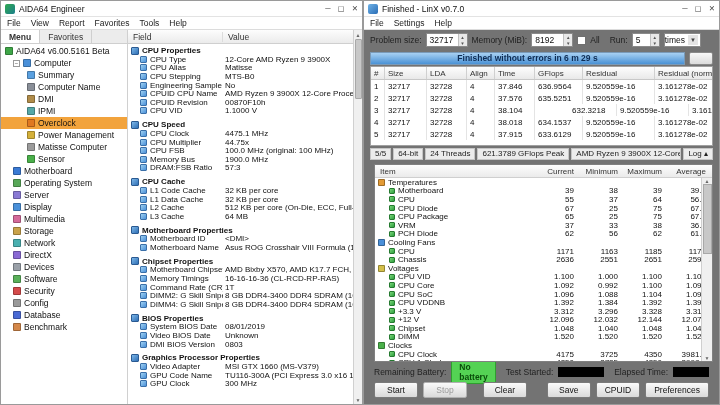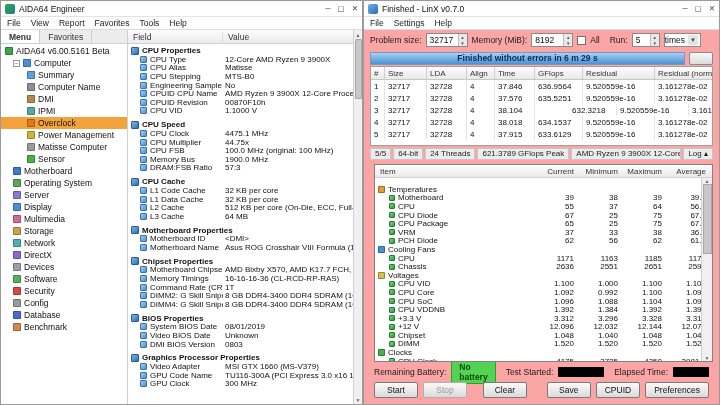--- a/index.html
+++ b/index.html
@@ -1,19 +1,19 @@
 <!DOCTYPE html>
 <html><head>
 <meta charset="utf-8">
 <style>
   * { box-sizing: border-box; margin: 0; padding: 0; }
   html,body { width:720px; height:405px; overflow:hidden; }
   body { font-family:"Liberation Sans",sans-serif; font-size:8px; color:#111; background:#d8d8d8; position:relative; }
 
-  .window { position:absolute; background:#fca5a5; border:1px solid #9a9a9a; display:flex; flex-direction:column; }
+  .window { position:absolute; background:#737373; border:1px solid #9a9a9a; display:flex; flex-direction:column; }
   #aida-window { left:0; top:0; width:363px; height:405px; }
   #linx-window { left:363px; top:0; width:357px; height:405px; }
 
   .titlebar { height:16px; background:#ffffff; display:flex; align-items:center; padding:0 4px; flex:0 0 16px; border-bottom:1px solid #e3e3e3; }
   .appicon { width:10px; height:10px; border-radius:2px; margin-right:4px; flex:0 0 10px; }
   .aida-icon { background:linear-gradient(135deg,#2fa84f,#1b7f8c); }
   .linx-icon { background:linear-gradient(135deg,#6fb3e8,#2a6db5); }
   .title-text { font-size:8.5px; white-space:nowrap; overflow:hidden; }
   .wincontrols { margin-left:auto; display:flex; gap:7px; color:#444; font-size:7.5px; }
   .wc { cursor:default; }
@@ -72,21 +72,21 @@
   .res-head { display:flex; height:13px; background:linear-gradient(#fdfdfd,#e9e9e9); border-bottom:1px solid #c8c8c8; font-size:8px; color:#333; }
   .res-row { display:flex; height:12px; align-items:center; }
   .res-cell { padding-left:3px; border-right:1px solid #e4e4e4; overflow:hidden; white-space:nowrap; height:100%; display:flex; align-items:center; }
   .res-head .res-cell { border-right:1px solid #d0d0d0; }
 
   .lx-statusbar { height:15px; flex:0 0 15px; display:flex; align-items:center; gap:2px; padding:1px 6px; font-size:8px; color:#222; }
   .sb-cell { border:1px solid #c6c6c6; background:#ececec; height:12px; display:flex; align-items:center; padding:0 4px; white-space:nowrap; overflow:hidden; }
 
   .sensor-panel { flex:1; margin:3px 6px 2px 10px; background:#fff; border:1px solid #808080; display:flex; flex-direction:column; min-height:0; position:relative; }
   .sen-head { height:13px; flex:0 0 13px; display:flex; align-items:center; background:linear-gradient(#fdfdfd,#ebebeb); border-bottom:1px solid #cfcfcf; font-size:8px; color:#333; }
-  .sen-body { flex:1; overflow:hidden; padding-top:7px; }
+  .sen-body { flex:1; overflow:hidden; padding-top:0; }
   .sen-col-item { flex:1; padding-left:5px; }
   .sen-col-num { width:44px; flex:0 0 44px; text-align:right; padding-right:6px; }
   .sen-group { height:8.6px; display:flex; align-items:center; gap:3px; padding-left:3px; font-size:8px; white-space:nowrap; }
   .gicon { width:7px; height:7px; flex:0 0 7px; border-radius:1px; border:1px solid rgba(0,0,0,.3); }
   .sen-row { height:8.6px; display:flex; align-items:center; font-size:8px; white-space:nowrap; }
   .sen-label { flex:1; display:flex; align-items:center; gap:3px; padding-left:14px; overflow:hidden; }
   .ricon { width:6px; height:6px; flex:0 0 6px; border-radius:1px; background:linear-gradient(135deg,#79d679,#2e9e3e); border:1px solid #257a30; }
   .sen-scroll { position:absolute; right:0; top:13px; bottom:0; width:11px; background:#f0f0f0; border-left:1px solid #cfcfcf; display:flex; flex-direction:column; align-items:center; font-size:5px; color:#666; }
   .sen-scroll .thumb { width:9px; height:70px; background:#c8c8c8; border:1px solid #a8a8a8; }
 

